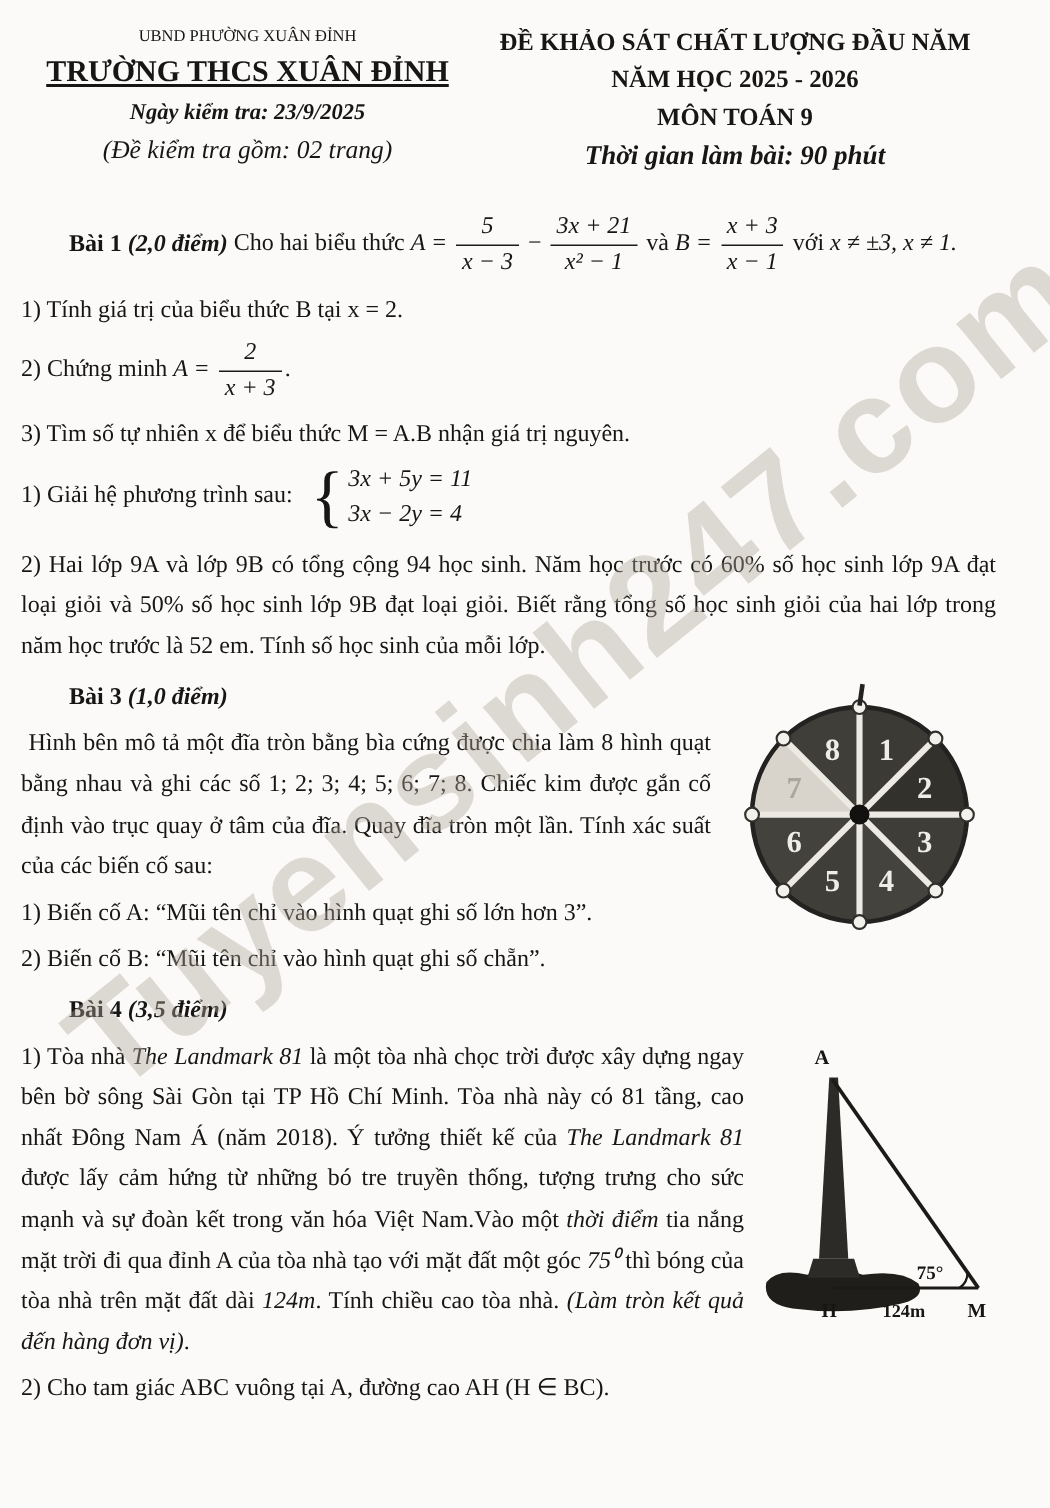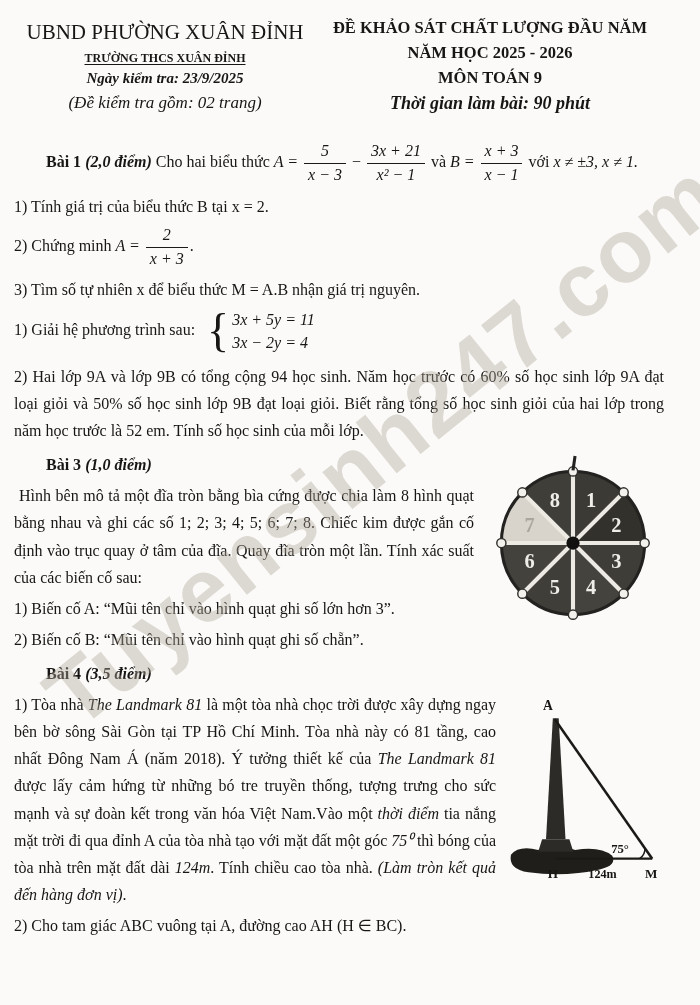--- a/index.html
+++ b/index.html
@@ -14,22 +14,22 @@
     position:absolute;left:26px;top:668px;z-index:9;pointer-events:none;
     transform:rotate(-39deg);transform-origin:left top;
     font-family:"Liberation Sans",sans-serif;font-weight:bold;
     font-size:90px;letter-spacing:2px;white-space:nowrap;
     color:rgba(176,167,153,0.40);
   }
   
   header{display:flex;margin-bottom:24px;}
   .h-left{width:302px;text-align:center;line-height:1.55;}
   .h-right{flex:1;text-align:center;line-height:1.5;}
-  .hl1{font-size:21px;}
-  .hl2{font-weight:bold;font-size:12px;text-decoration:underline;text-underline-offset:2px;}
+  .hl1{font-size:11px;}
+  .hl2{font-weight:bold;font-size:20px;text-decoration:underline;text-underline-offset:2px;}
   .hl3{font-weight:bold;font-style:italic;font-size:15px;}
   .hl4{font-style:italic;font-size:17px;}
   .hr1,.hr2,.hr3{font-weight:bold;font-size:16.5px;}
   .hr4{font-weight:bold;font-style:italic;font-size:18px;}
   
   p{margin:0;}
   .b{font-weight:bold;margin-left:32px;}
   .bi{font-weight:bold;font-style:italic;margin-top:36px;}
   .i{font-style:italic;}
   .just{text-align:justify;}

